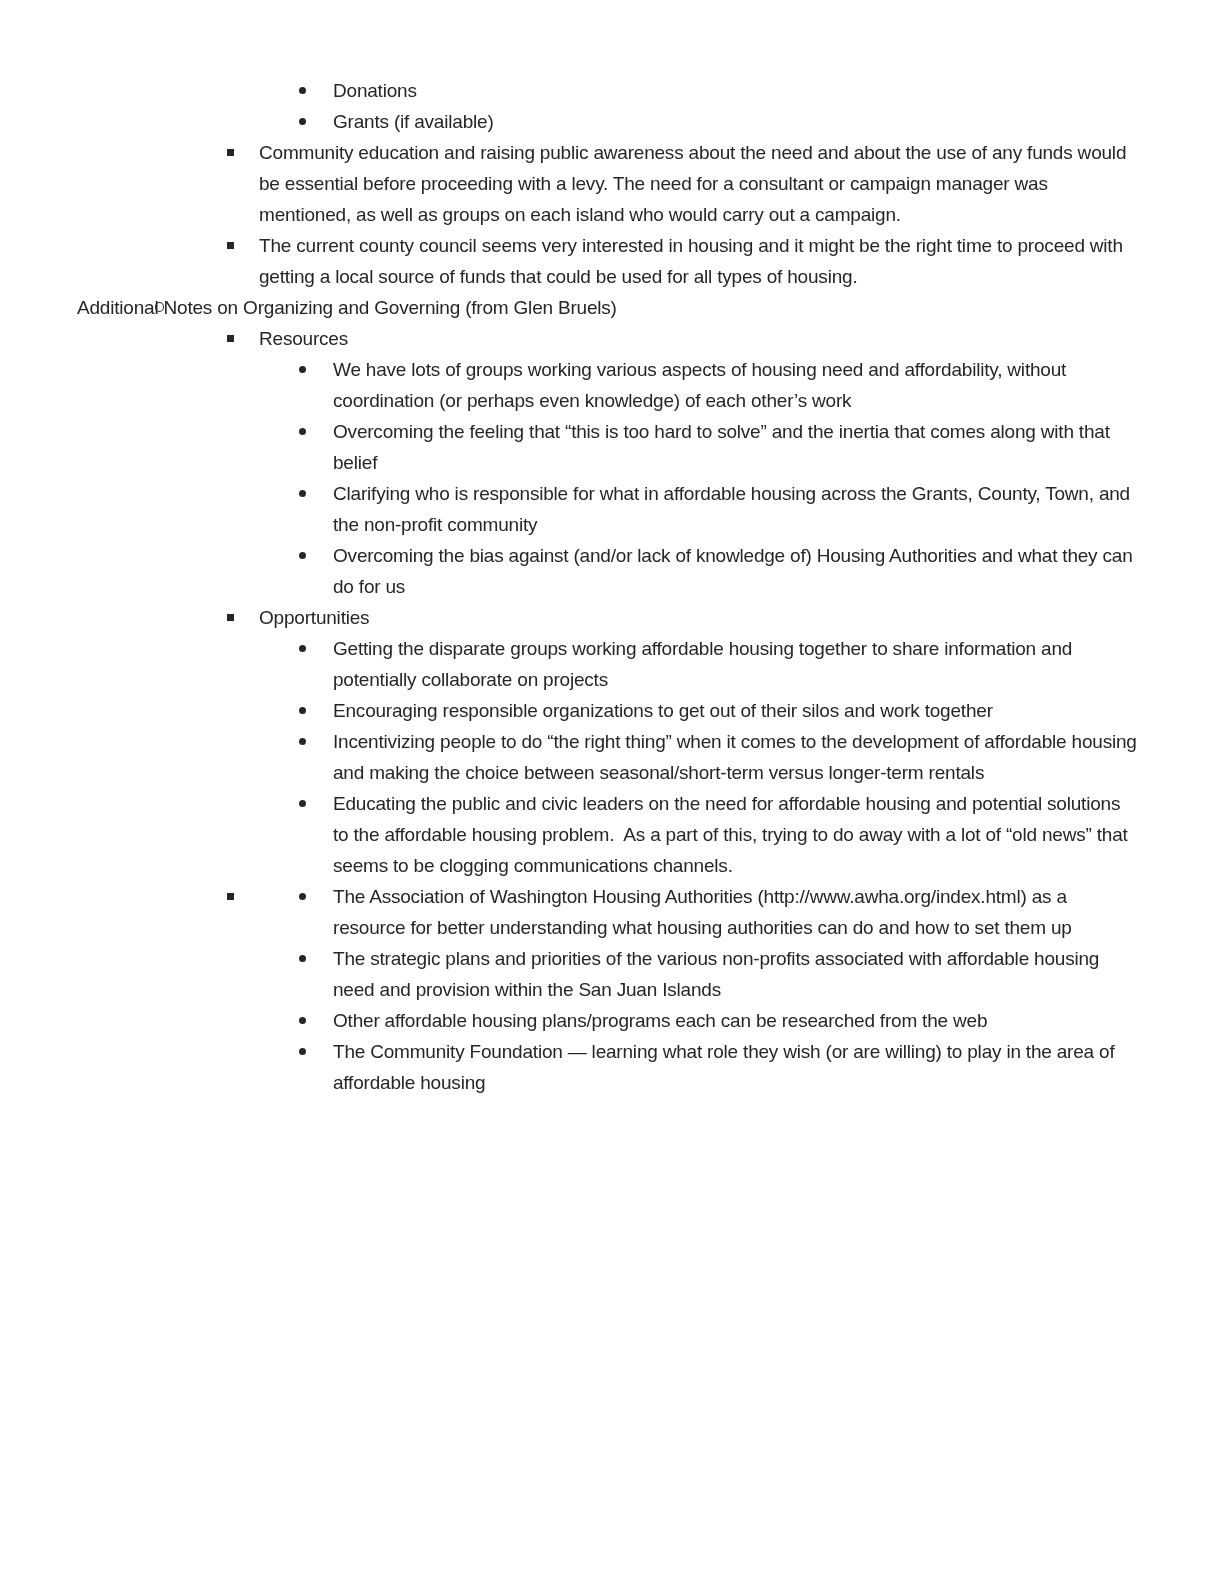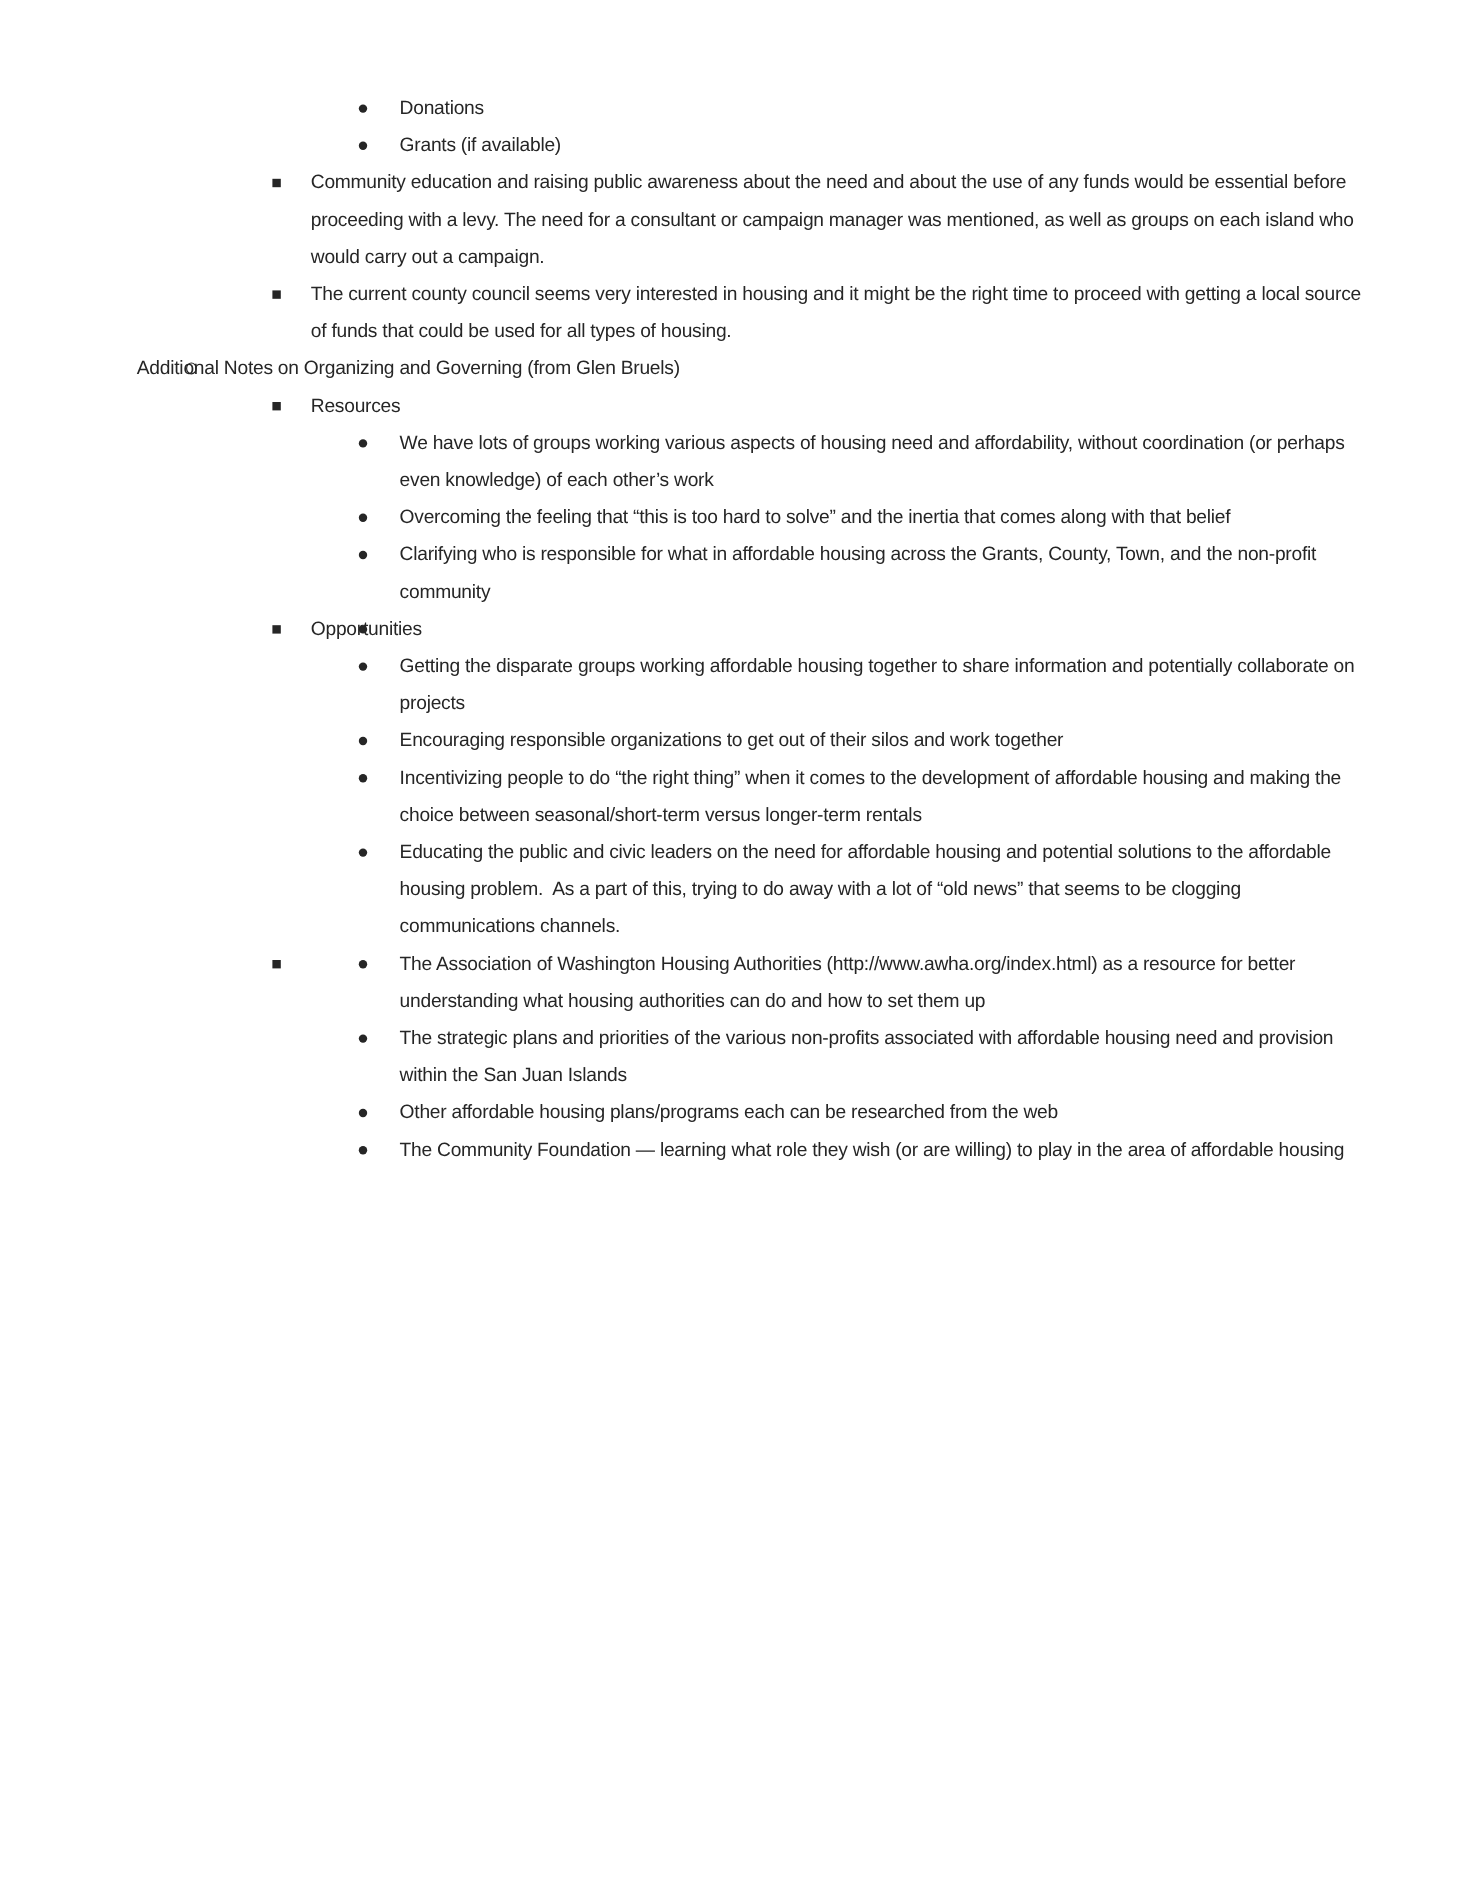--- a/index.html
+++ b/index.html
@@ -18,29 +18,29 @@
   }
   .doc {
     position: absolute;
     top: 75px;
     left: 0;
   }
   .row {
     position: relative;
     box-sizing: border-box;
     width: 1139px;
-    font-size: 16px;
+    font-size: 19px;
     line-height: 31px;
     letter-spacing: -0.2px;
   }
   .row .text {
     display: block;
     white-space: pre-wrap;
   }
-  .level-1 { padding-left: 114px; }
+  .level-1 { padding-left: 77px; }
   .level-2 { padding-left: 259px; }
   .level-3 { padding-left: 333px; }
 
   .bullet {
     position: absolute;
     display: block;
   }
   
   .bullet.circle {
     left: 155px;
@@ -106,20 +106,21 @@
       <div class="row level-3">
         <span class="bullet disc"></span>
         <span class="text">Overcoming the feeling that “this is too hard to solve” and the inertia that comes along with that belief</span>
       </div>
       <div class="row level-3">
         <span class="bullet disc"></span>
         <span class="text">Clarifying who is responsible for what in affordable housing across the Grants, County, Town, and the non-profit community</span>
       </div>
       <div class="row level-3">
         <span class="bullet disc"></span>
+        <span class="text">Overcoming the bias against (and/or lack of knowledge of) Housing Authorities and what they can do for us</span>
       </div>
       <div class="row level-2">
         <span class="bullet square"></span>
         <span class="text">Opportunities</span>
       </div>
       <div class="row level-3">
         <span class="bullet disc"></span>
         <span class="text">Getting the disparate groups working affordable housing together to share information and potentially collaborate on projects</span>
       </div>
       <div class="row level-3">

